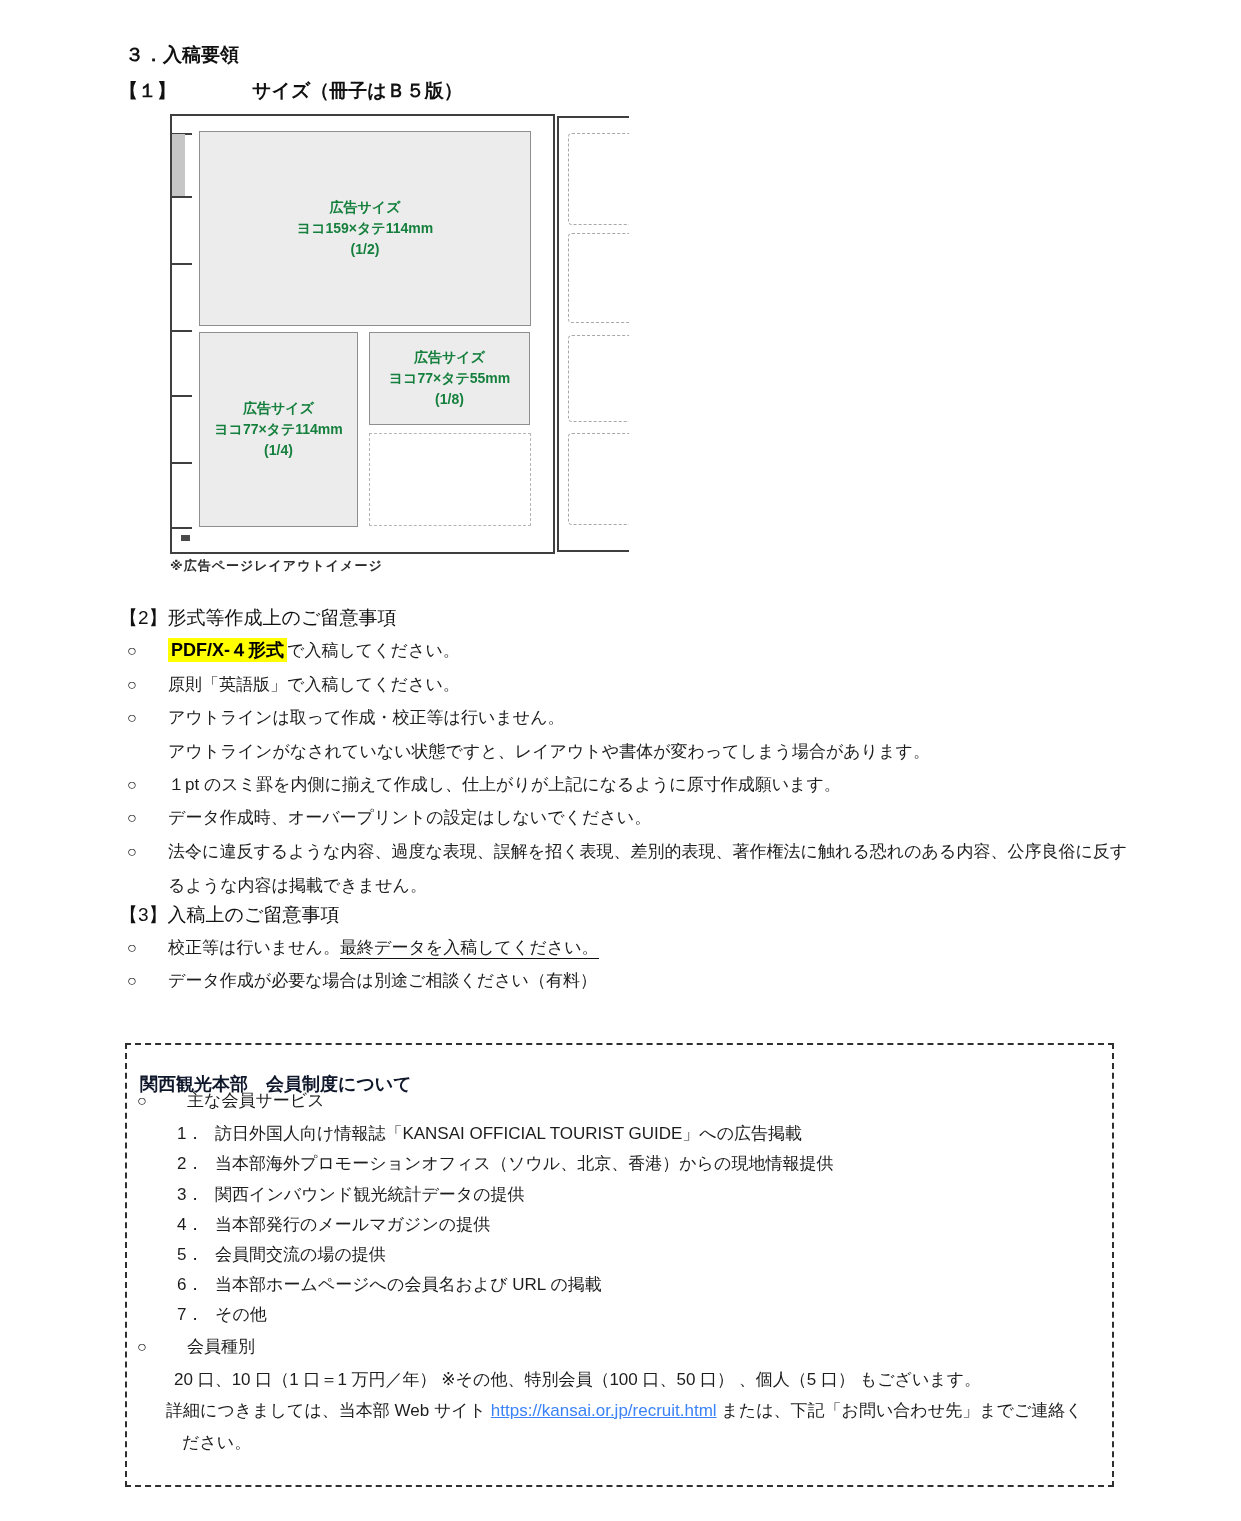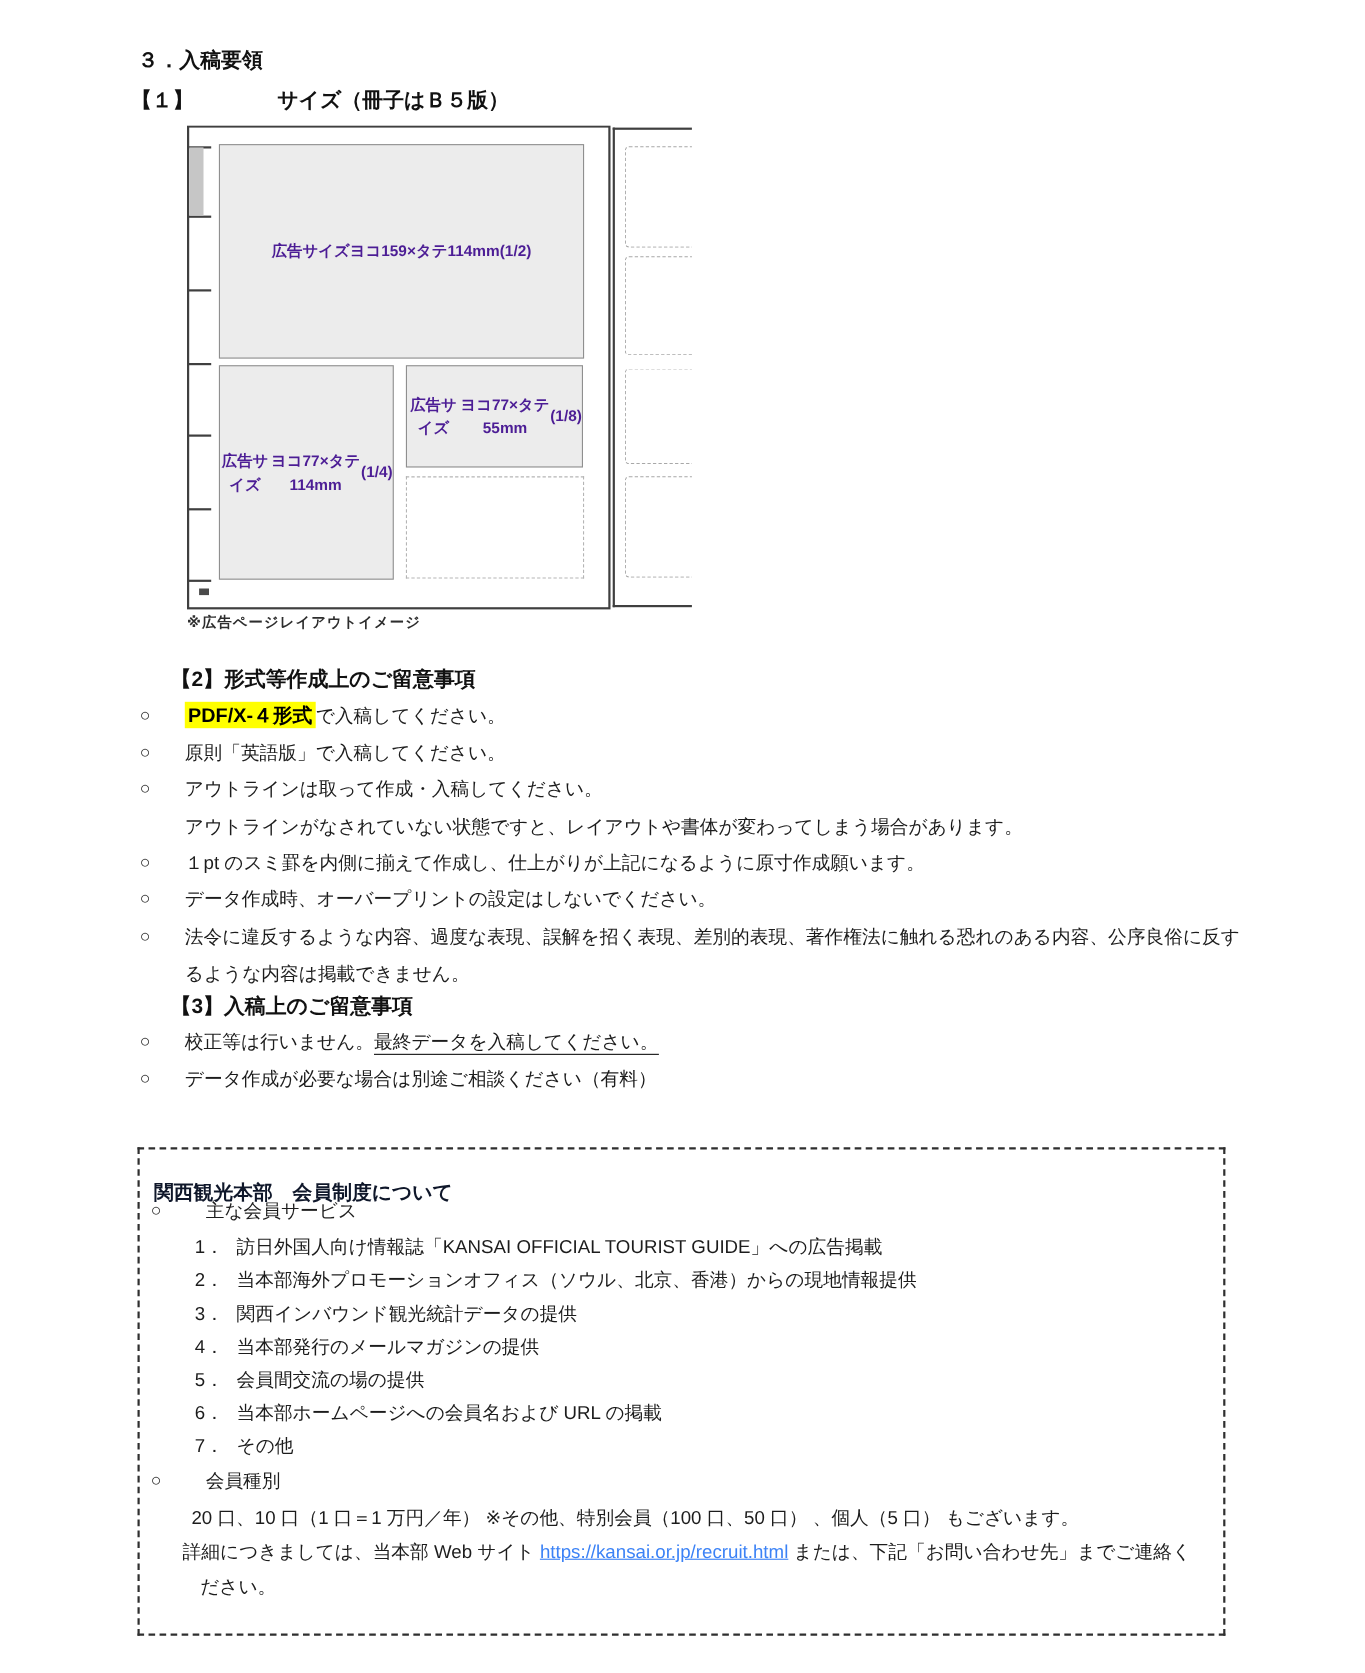--- a/index.html
+++ b/index.html
@@ -4,42 +4,42 @@
 <style>
   * { margin:0; padding:0; box-sizing:border-box; }
   html,body { background:#ffffff; }
   body {
     width:1241px; height:1521px; position:relative;
     font-family:"Liberation Sans","DejaVu Sans",sans-serif;
     color:#1a1a1a;
   }
   .abs { position:absolute; }
   .h-main { font-size:19px; font-weight:bold; color:#111; }
-  .h-sec  { font-size:19px; font-weight:bold; color:#111;margin-left:36px; }
+  .h-sec  { font-size:19px; font-weight:normal; color:#111; }
   .txt { font-size:17px; line-height:23px; color:#1c1c1c; }
   .row { position:absolute; display:flex; align-items:flex-start; }
   .bullet { flex:0 0 41px; width:41px; font-size:16px; color:#222; line-height:23px; }
   .m-bullet { flex:0 0 50px; width:50px; font-size:16px; color:#222; line-height:23px; }
   .num { flex:0 0 38px; width:38px; font-size:17px; line-height:23px; color:#1c1c1c; }
   mark { background:#ffff00; color:#000; font-weight:bold; padding:2px 3px; font-size:18px; }
   .ul { border-bottom:1.5px solid #111; padding-bottom:1px; }
   .link { color:#3b82f6; }
 
   
   #diagram { position:absolute; left:170px; top:114px; width:459px; height:442px; overflow:hidden; }
   .left-page {
     position:absolute; left:0; top:0; width:385px; height:440px;
     background:#fff; border:2px solid #3f3f3f;
   }
   .tick { position:absolute; left:0; width:22px; height:0; border-top:2px solid #3f3f3f; }
   .tab-gray { position:absolute; left:2px; top:20px; width:13px; height:62px; background:#c6c6c6; }
   .ad-box {
     position:absolute; background:#ececec; border:1.5px solid #8f8f8f;
-    display:flex; flex-direction:row; justify-content:center; align-items:center;
-    text-align:center; font-weight:bold; color:#4c1d95; font-size:14px; line-height:21px;
+    display:flex; flex-direction:column; justify-content:center; align-items:center;
+    text-align:center; font-weight:bold; color:#15803d; font-size:14px; line-height:21px;
   }
   .empty-box { position:absolute; background:#fff; border:1px dashed #b5b5b5; }
   .page-mark { position:absolute; left:11px; top:421px; width:9px; height:6px; background:#4a4a4a; }
   .right-page {
     position:absolute; left:387px; top:2px; width:90px; height:436px;
     background:#fff; border:2px solid #3f3f3f; border-right:none;
   }
   .r-dash { position:absolute; left:398px; width:75px; border:1px dashed #a8a8a8; border-radius:4px; background:#fff; }
   #caption { position:absolute; left:170px; top:557px; font-size:13px; font-weight:bold; color:#2d2d2d; letter-spacing:1px; }
 
@@ -105,21 +105,21 @@
   <span class="txt"><mark>PDF/X-４形式</mark><span>で入稿してください。</span></span>
 </div>
 
 <div class="row" style="left:127px; top:673px;">
   <span class="bullet">○</span>
   <span class="txt">原則「英語版」で入稿してください。</span>
 </div>
 
 <div class="row" style="left:127px; top:706px;">
   <span class="bullet">○</span>
-  <span class="txt">アウトラインは取って作成・入稿してください。</span>
+  <span class="txt">アウトラインは取って作成・校正等は行いません。</span>
 </div>
 <div class="abs txt" style="left:168px; top:740px;">アウトラインがなされていない状態ですと、レイアウトや書体が変わってしまう場合があります。</div>
 
 <div class="row" style="left:127px; top:773px;">
   <span class="bullet">○</span>
   <span class="txt">１pt のスミ罫を内側に揃えて作成し、仕上がりが上記になるように原寸作成願います。</span>
 </div>
 
 <div class="row" style="left:127px; top:806px;">
   <span class="bullet">○</span>

